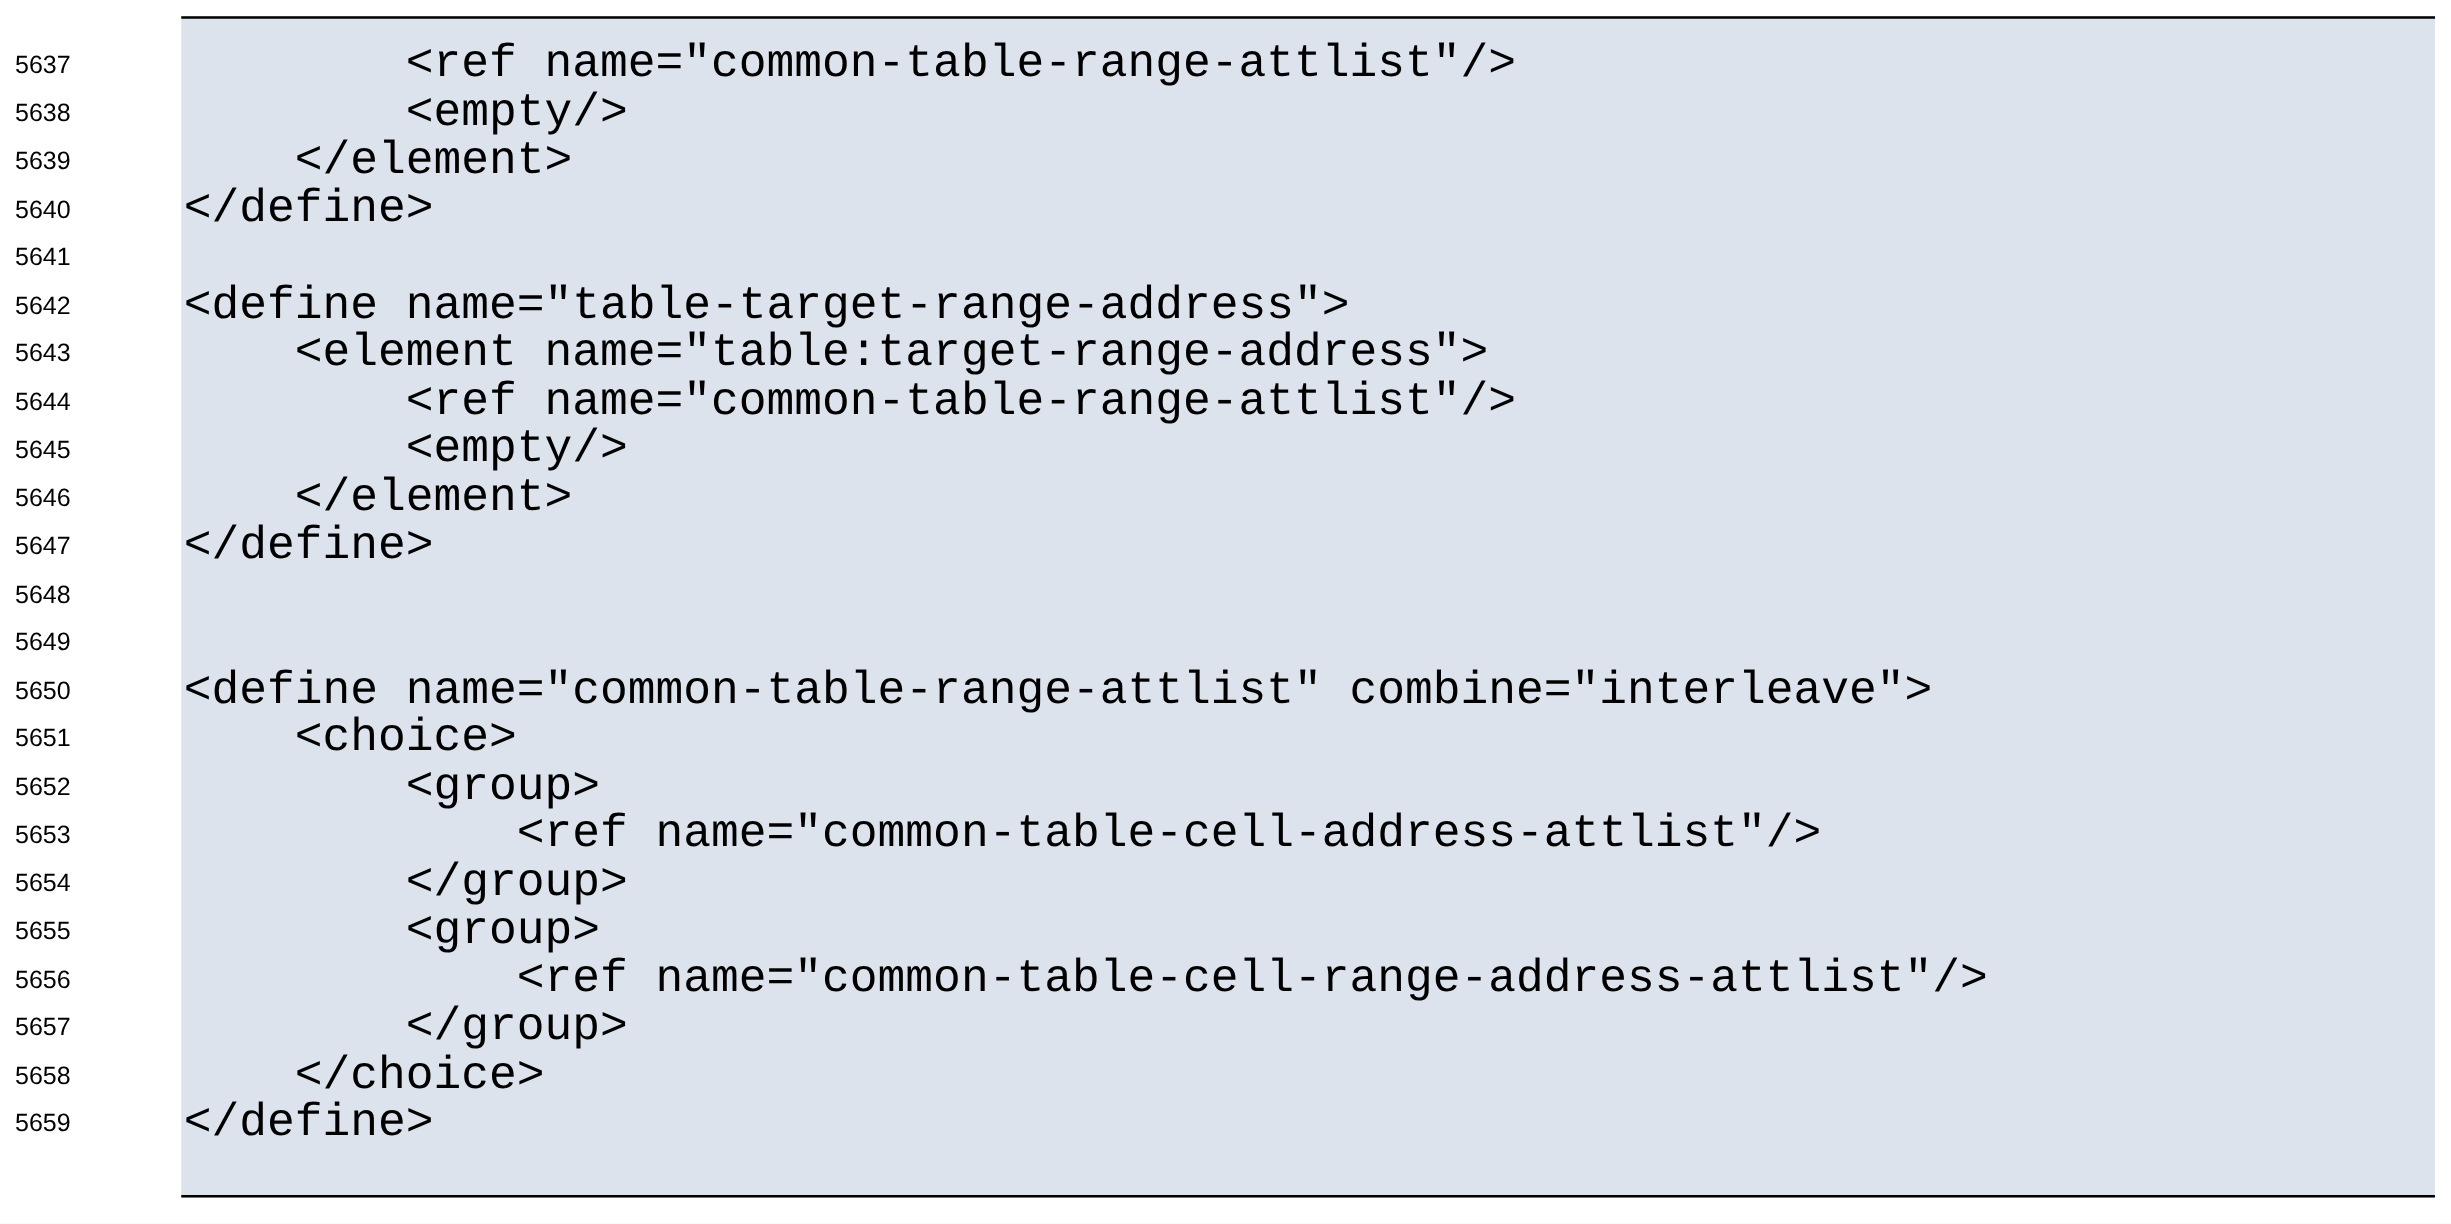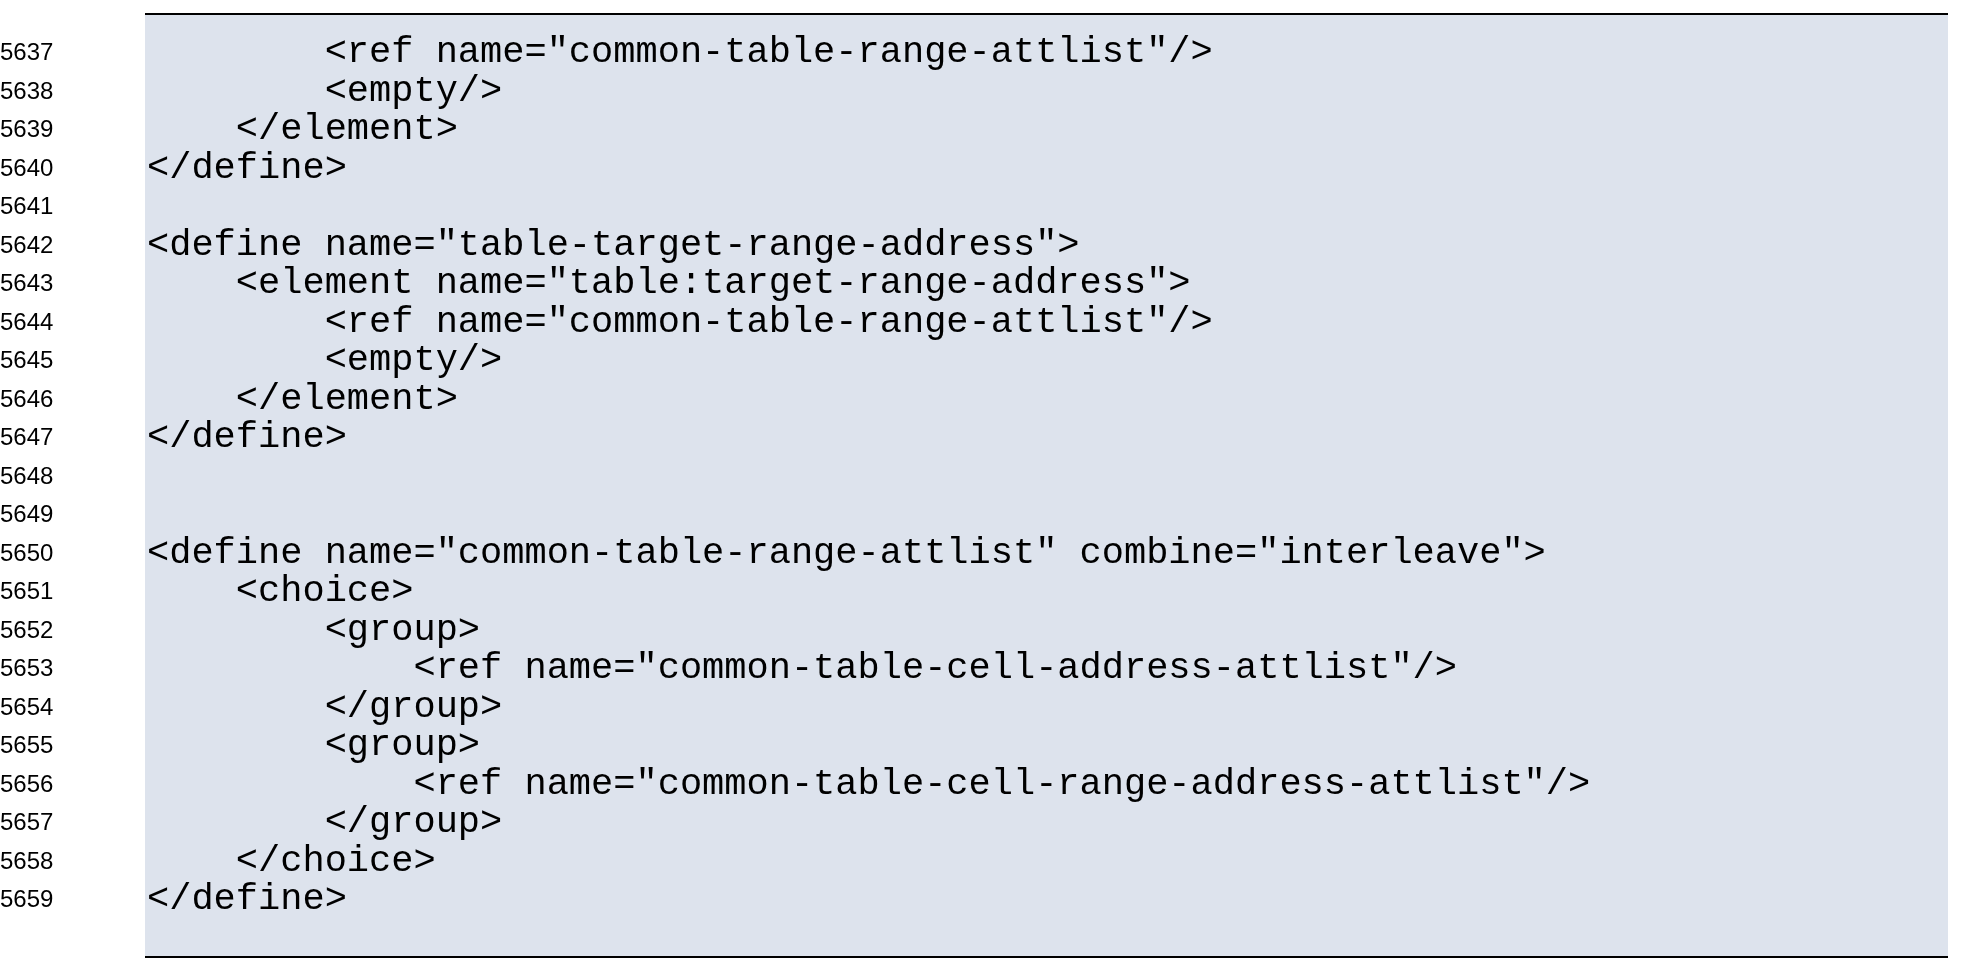--- a/index.html
+++ b/index.html
@@ -36,24 +36,24 @@
     top: 18px;
     font-family: "Liberation Mono", "DejaVu Sans Mono", monospace;
     font-size: 37px;
     line-height: 38.5px;
     color: #000000;
     white-space: pre;
   }
   
   .gutter {
     position: absolute;
-    left: 0;
+    left: 12px;
     top: 33px;
     font-family: "Liberation Sans", sans-serif;
-    font-size: 24px;
+    font-size: 20px;
     line-height: 38.5px;
     color: #000000;
     white-space: pre;
   }
   .ln, .cl {
     height: 38.5px;
   }
 </style>
 </head>
 <body style="background: rgb(255, 255, 255);">

